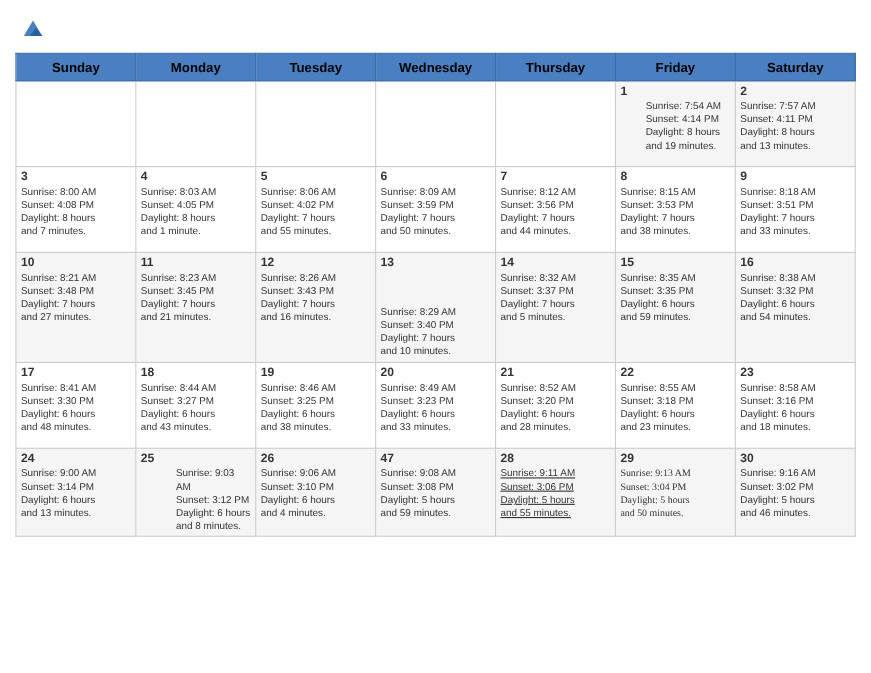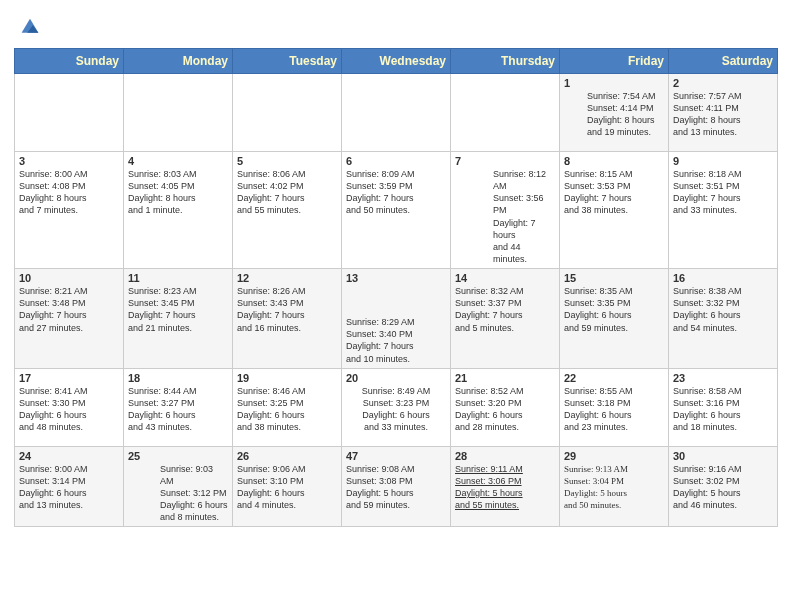--- a/index.html
+++ b/index.html
@@ -52,25 +52,25 @@
       font-size: 14px;
       color: #555;
     }
     table {
       width: 100%;
       border-collapse: collapse;
       table-layout: fixed;
     }
     thead tr th {
       background-color: #4a7fc1;
-      color: #fef9c3;
+      color: #000000;
       font-size: 12px;
       font-weight: bold;
       padding: 5px 4px;
-      text-align: right;
+      text-align: center;
       border: 1px solid #3a6aa8;
     }
     tbody tr td {
       vertical-align: top;
       border: 1px solid #ccc;
       padding: 3px 4px;
       font-size: 9.5px;
       color: #333;
       height: 78px;
       background: #fff;
@@ -174,21 +174,21 @@
           </td>
           <td>
             <span class="day-num">6</span>
             <div class="day-info" style="white-space: pre-line;">Sunrise: 8:09 AM
 Sunset: 3:59 PM
 Daylight: 7 hours
 and 50 minutes.</div>
           </td>
           <td>
             <span class="day-num">7</span>
-            <div class="day-info" style="white-space: pre-line; margin-left: 38px;">Sunrise: 8:12 AM
+            <div class="day-info" style="white-space: pre-line;">Sunrise: 8:12 AM
 Sunset: 3:56 PM
 Daylight: 7 hours
 and 44 minutes.</div>
           </td>
           <td>
             <span class="day-num">8</span>
             <div class="day-info" style="white-space: pre-line;">Sunrise: 8:15 AM
 Sunset: 3:53 PM
 Daylight: 7 hours
 and 38 minutes.</div>
@@ -269,21 +269,21 @@
           </td>
           <td>
             <span class="day-num">19</span>
             <div class="day-info" style="white-space: pre-line;">Sunrise: 8:46 AM
 Sunset: 3:25 PM
 Daylight: 6 hours
 and 38 minutes.</div>
           </td>
           <td>
             <span class="day-num">20</span>
-            <div class="day-info" style="white-space: pre-line; text-align: center;">Sunrise: 8:49 AM
+            <div class="day-info" style="white-space: pre-line;">Sunrise: 8:49 AM
 Sunset: 3:23 PM
 Daylight: 6 hours
 and 33 minutes.</div>
           </td>
           <td>
             <span class="day-num">21</span>
             <div class="day-info" style="white-space: pre-line;">Sunrise: 8:52 AM
 Sunset: 3:20 PM
 Daylight: 6 hours
 and 28 minutes.</div>

